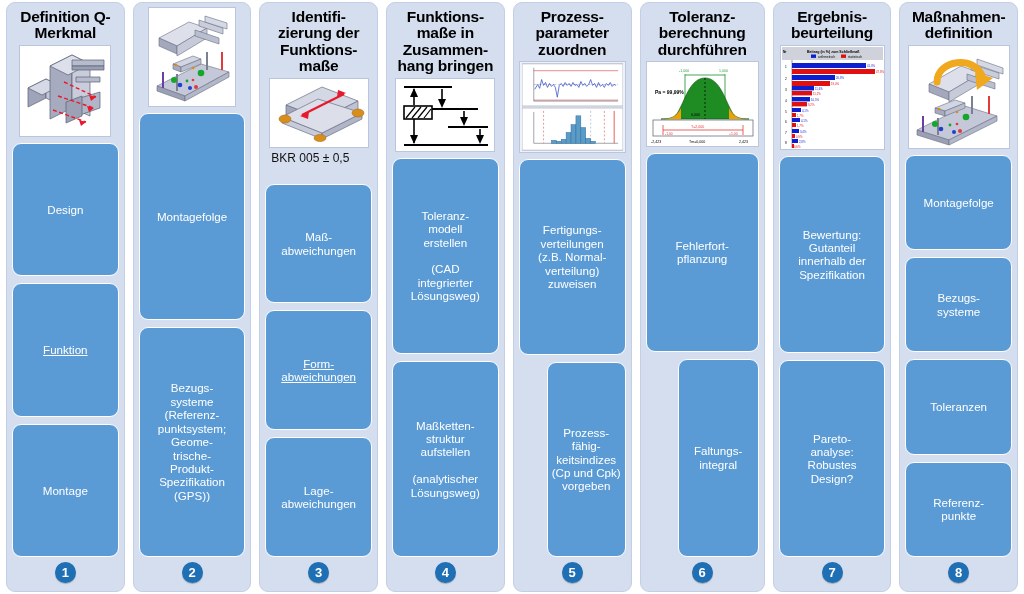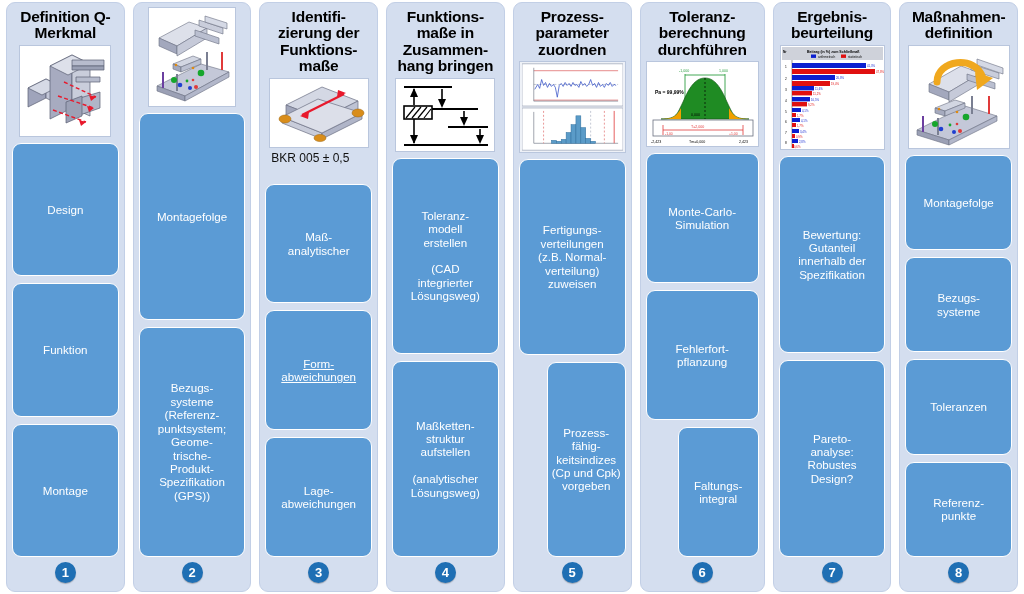--- a/index.html
+++ b/index.html
@@ -134,21 +134,21 @@
         </g>
         <g fill="#e8192c">
           <polygon points="76,51 69,49 71,55"></polygon>
           <polygon points="74,62 67,60 69,66"></polygon>
           <polygon points="66,76 59,74 61,80"></polygon>
         </g>
       </svg>
     </div>
     <div class="boxes">
       <div class="box" style="flex:1 1 0;">Design</div>
-      <div class="box" style="flex:1 1 0;">Funktion</div>
+      <div class="box" style="flex:1 1 0;text-decoration:underline;">Funktion</div>
       <div class="box" style="flex:1 1 0;">Montage</div>
     </div>
     <div class="badge-wrap">
       <div class="badge">1</div>
     </div>
   </div>
 
   <div class="col">
     <div class="thumb" style="width:88px;height:100px;">
       <svg width="86" height="98" viewBox="0 0 86 98">
@@ -220,21 +220,21 @@
         </g>
         <line x1="32" y1="36" x2="74" y2="15" stroke="#e8192c" stroke-width="2.2"></line>
         <polygon points="30,37 39,33 38,40" fill="#e8192c"></polygon>
         <polygon points="76,14 67,18 68,11" fill="#e8192c"></polygon>
       </svg>
     </div>
     <div class="caption">BKR 005
 ± 0,5</div>
     <div class="boxes">
       <div class="box" style="flex:1 1 0;">Maß-
-analytischer</div>
+abweichungen</div>
       <div class="box" style="flex:1 1 0;text-decoration:underline;">Form-
 abweichungen</div>
       <div class="box" style="flex:1 1 0;">Lage-
 abweichungen</div>
     </div>
     <div class="badge-wrap">
       <div class="badge">3</div>
     </div>
   </div>
 
@@ -377,22 +377,20 @@
         </g>
         <text x="44" y="66" font-family="Liberation Sans, sans-serif" font-size="3.6" fill="#e03a3a">T=2,000</text>
         <text x="18" y="73" font-family="Liberation Sans, sans-serif" font-size="3.4" fill="#e03a3a">-1,00</text>
         <text x="82" y="73" font-family="Liberation Sans, sans-serif" font-size="3.4" fill="#e03a3a">+1,00</text>
         <text x="4" y="81" font-family="Liberation Sans, sans-serif" font-size="3.6" fill="#000">-2,423</text>
         <text x="42" y="81" font-family="Liberation Sans, sans-serif" font-size="3.6" fill="#000">Tm=0,000</text>
         <text x="92" y="81" font-family="Liberation Sans, sans-serif" font-size="3.6" fill="#000">2,423</text>
       </svg>
     </div>
     <div class="boxes">
-      <div class="box" style="flex:1 1 0;">Monte-Carlo-
-Simulation</div>
       <div class="box" style="flex:1 1 0;">Fehlerfort-
 pflanzung</div>
       <div class="box" style="flex:1 1 0;margin-left:32px;">Faltungs-
 integral</div>
     </div>
     <div class="badge-wrap">
       <div class="badge">6</div>
     </div>
   </div>
 

